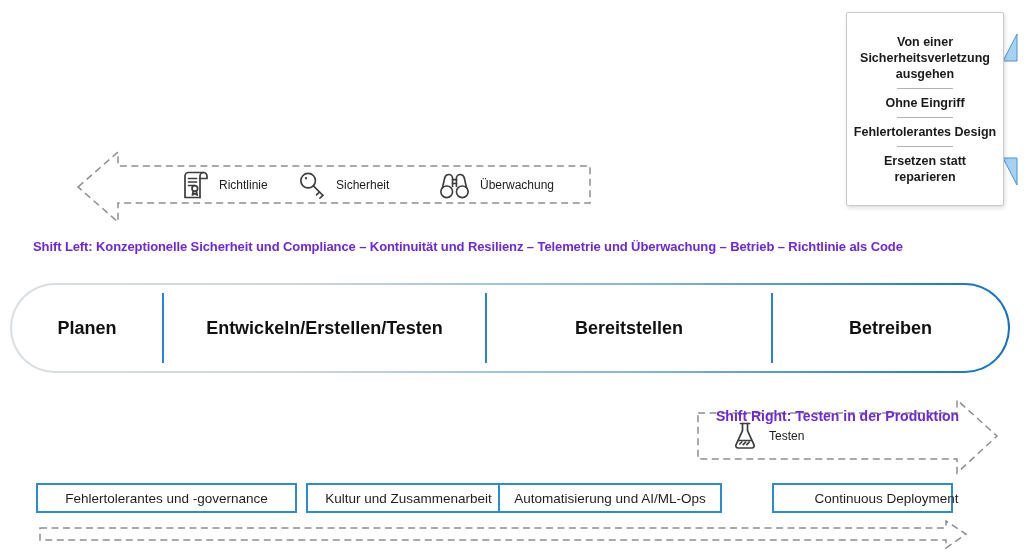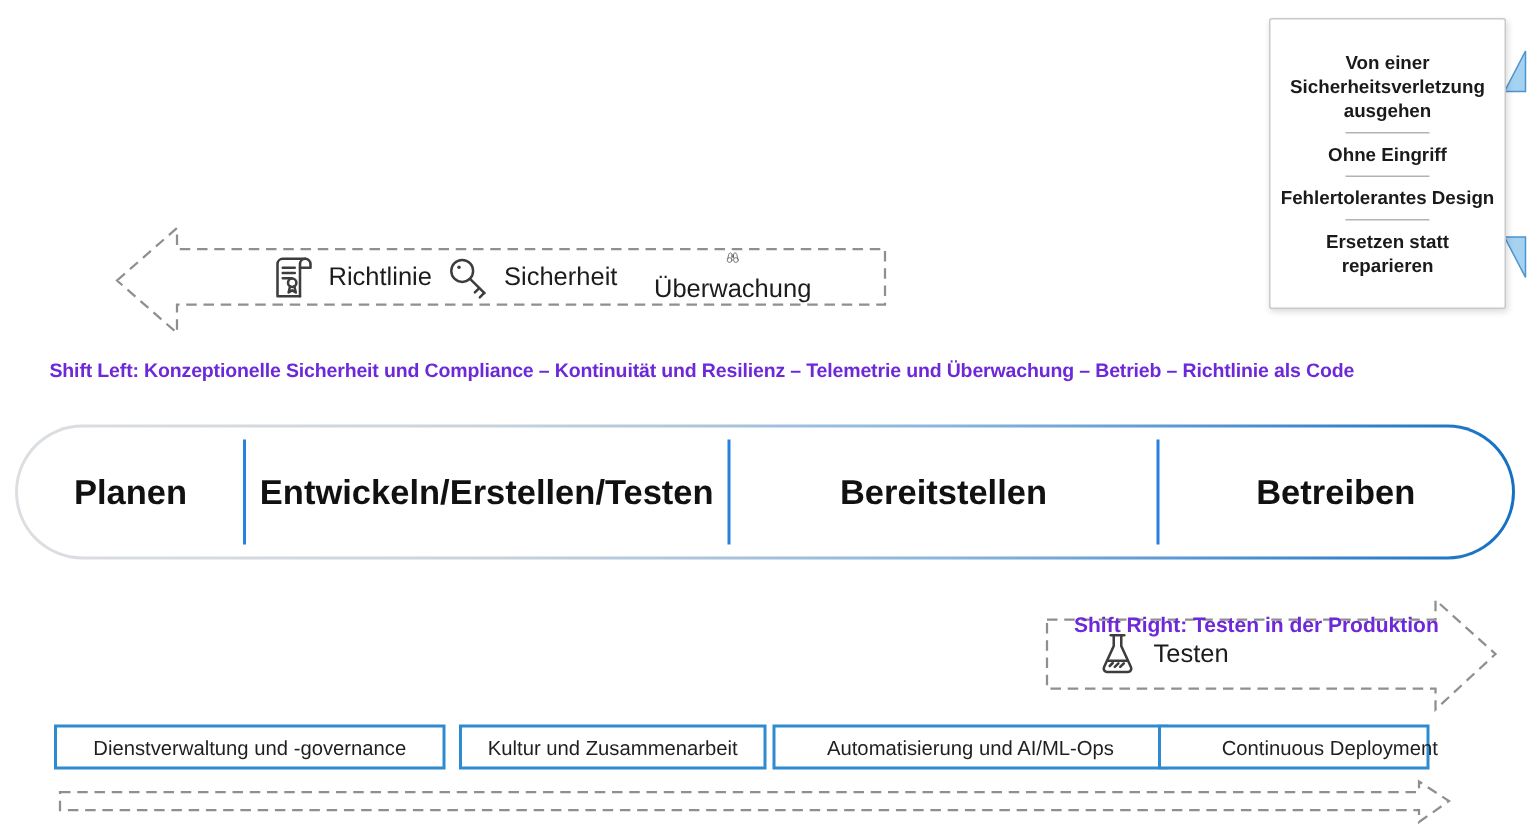--- a/index.html
+++ b/index.html
@@ -16,36 +16,36 @@
     background:#fff;border:1px solid #c9c9c9;border-radius:2px;
     box-shadow:1px 2px 4px rgba(0,0,0,.14);
     display:flex;flex-direction:column;align-items:center;justify-content:center;
     padding:6px 5px;z-index:3;
   }
   .rp-item{font-size:12.5px;font-weight:600;line-height:16px;text-align:center;color:#1a1a1a;}
   .rp-divider{width:56px;height:1px;background:#b3b3b3;margin:6px 0;}
   .blue-tri{position:absolute;z-index:2;}
   
   .arrow-item{position:absolute;height:36px;display:flex;align-items:center;gap:7px;z-index:2;}
-  .arrow-item .lbl{font-size:17px;color:#1c1c1c;white-space:nowrap;}
+  .arrow-item .lbl{font-size:12px;color:#1c1c1c;white-space:nowrap;}
   .line-icon{stroke:#3d3d3d;fill:none;stroke-width:1.7;stroke-linecap:round;stroke-linejoin:round;}
   
   .caption{position:absolute;font-weight:bold;color:#6d28d9;white-space:nowrap;z-index:2;}
   .caption.left{left:33px;top:239px;font-size:13px;letter-spacing:-0.1px;}
   .caption.right{left:716px;top:385px;font-size:14px;margin-top:23px;}
   
   .pill-outer{
     position:absolute;left:10px;top:283px;width:1000px;height:90px;box-sizing:border-box;
     border-radius:45px;padding:2px;z-index:2;
     background:linear-gradient(90deg,#dcdfe2 0%,#ccd4da 30%,#8ab5dd 62%,#1470c4 100%);
   }
   .pill-inner{width:100%;height:100%;border-radius:43px;background:#fff;
     display:flex;align-items:stretch;overflow:hidden;}
   .stage{display:flex;align-items:center;justify-content:center;
-    font-weight:bold;font-size:23px;color:#111;white-space:nowrap;}
+    font-weight:bold;font-size:18px;color:#111;white-space:nowrap;}
   .stage-divider{flex:0 0 2px;width:2px;height:70px;align-self:center;background:#2b7fdd;}
   
   .practice-box{
     position:absolute;top:483px;height:30px;box-sizing:border-box;background:#fff;
     border:2px solid #2e8bd0;display:flex;align-items:center;justify-content:center;
     font-size:13.5px;color:#1f1f1f;white-space:nowrap;z-index:2;
   }
 </style>
 </head>
 <body>
@@ -89,21 +89,21 @@
   <div class="arrow-item" style="left:296px;top:167px;">
     <svg class="line-icon" width="33" height="33" viewBox="0 0 34 34">
       <circle cx="12.5" cy="12" r="7.5"></circle>
       <circle cx="10.3" cy="9.5" r="1.2" fill="#3d3d3d" stroke="none"></circle>
       <path d="M17.9 17.4 27.8 27.3"></path>
       <path d="M24.2 23.7l-3 3"></path>
       <path d="M27.6 27.1l-3 3"></path>
     </svg>
     <span class="lbl">Sicherheit</span>
   </div>
-  <div class="arrow-item" style="left:436px;top:167px;flex-direction:column;">
+  <div class="arrow-item" style="left:436px;top:167px;">
     <svg class="line-icon" width="37" height="34" viewBox="0 0 38 34">
       <circle cx="11" cy="24" r="6"></circle>
       <circle cx="27" cy="24" r="6"></circle>
       <path d="M6.6 20 9 9.5C9.5 7.5 11.2 6.2 13.2 6.2c2.1 0 3.8 1.7 3.8 3.8v8.5"></path>
       <path d="M31.4 20 29 9.5c-.5-2-2.2-3.3-4.2-3.3-2.1 0-3.8 1.7-3.8 3.8v8.5"></path>
       <path d="M17 11.5h4M17 15.5h4"></path>
     </svg>
     <span class="lbl">Überwachung</span>
   </div>
 
@@ -126,18 +126,18 @@
   <div class="arrow-item" style="left:728px;top:418px;">
     <svg class="line-icon" width="34" height="34" viewBox="0 0 34 34">
       <path d="M12.5 4.5h9"></path>
       <path d="M14.5 4.5v7.2L8 25.8a2.3 2.3 0 0 0 2.1 3.2h13.8a2.3 2.3 0 0 0 2.1-3.2L19.5 11.7V4.5"></path>
       <path d="M10.8 21.5h12.4"></path>
       <path d="M11.8 25l2-2M15.2 25.6l2.4-2.4M18.8 25.6l2.4-2.4"></path>
     </svg>
     <span class="lbl">Testen</span>
   </div>
 
-  <div class="practice-box" style="left:36px;width:261px;">Dienstverwaltung und -governance</div>
+  <div class="practice-box" style="left:36px;width:261px;">Fehlertolerantes und -governance</div>
   <div class="practice-box" style="left:306px;width:205px;">Kultur und Zusammenarbeit</div>
-  <div class="practice-box" style="left:515px;width:264px;">Automatisierung und AI/ML-Ops</div>
+  <div class="practice-box" style="left:498px;width:224px;">Automatisierung und AI/ML-Ops</div>
   <div class="practice-box" style="left:772px;width:181px;padding-left:48px;">Continuous Deployment</div>
 
 </div>
 
 </body></html>

